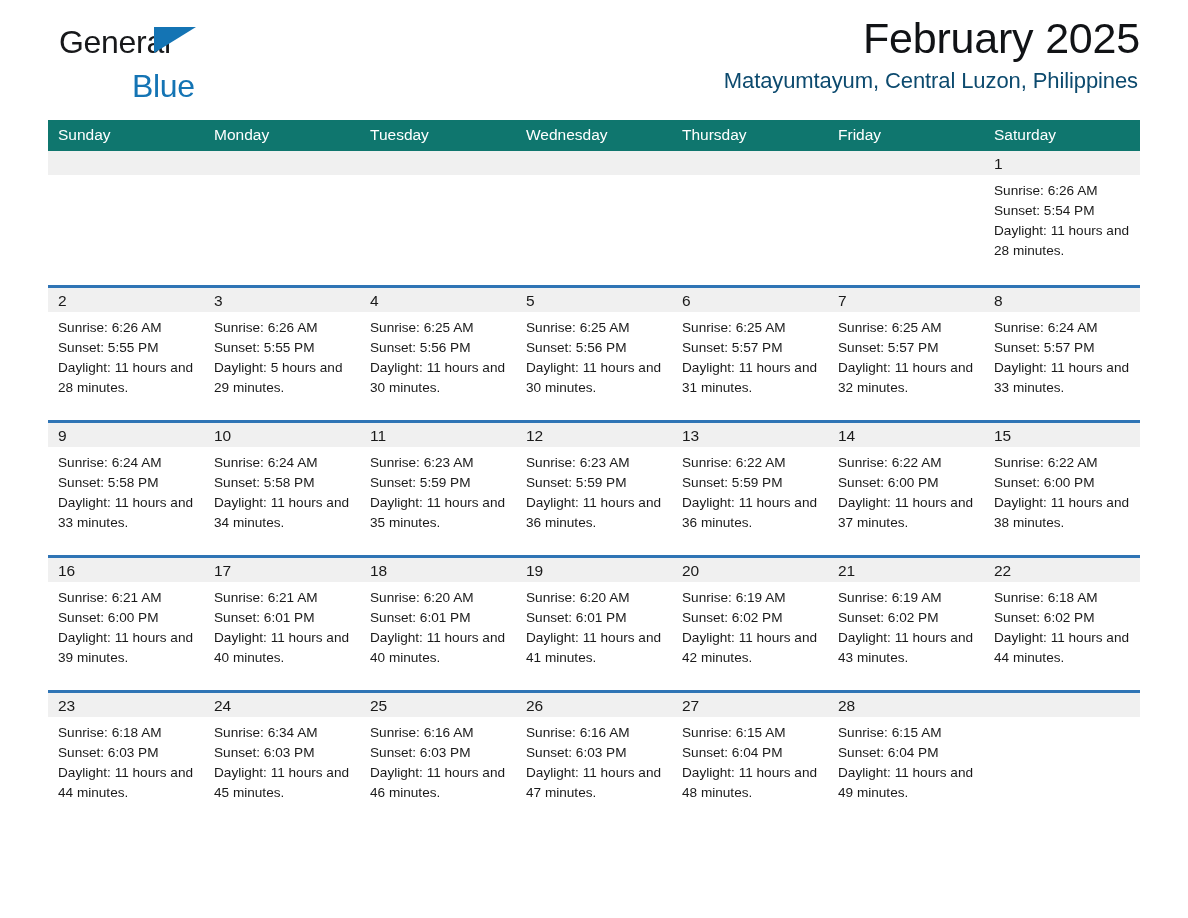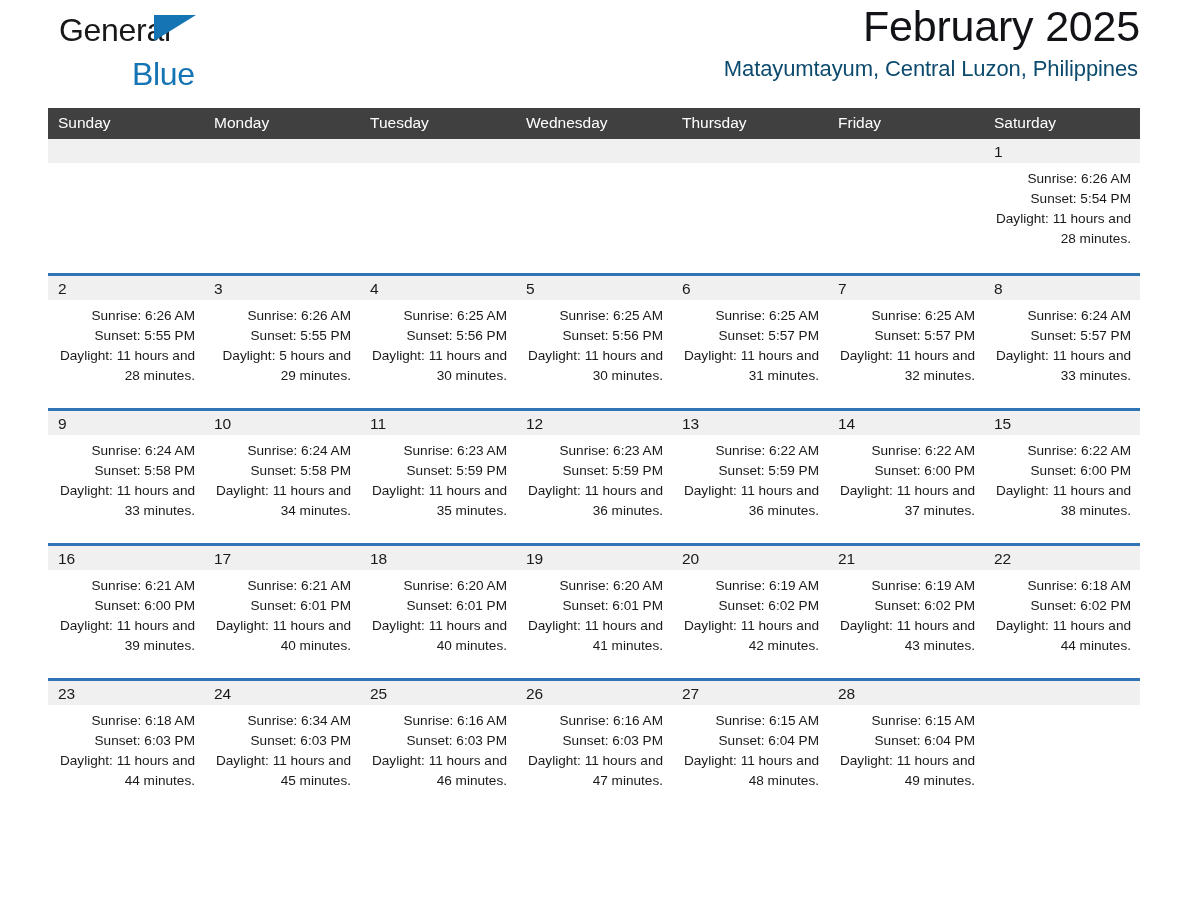--- a/index.html
+++ b/index.html
@@ -12,21 +12,21 @@
     width: 1188px;
     height: 918px;
     font-family: "Liberation Sans", sans-serif;
     color: #1a1a1a;
     overflow: hidden;
   }
   .page {
     position: relative;
     width: 1188px;
     height: 918px;
-    padding: 0 48px;
+    padding: 12px 48px;
   }
 
   
   .header {
     position: relative;
     height: 108px;
     display: flex;
     align-items: flex-start;
     justify-content: space-between;
   }
@@ -85,21 +85,21 @@
 
   
   .calendar {
     width: 1092px;
     border-collapse: collapse;
     table-layout: fixed;
   }
   .calendar col { width: 156px; }
 
   thead th {
-    background: #404040;
+    background: #0f766e;
     color: #ffffff;
     font-size: 15.5px;
     font-weight: normal;
     text-align: left;
     padding: 6px 0 7px 10px;
     height: 29px;
     vertical-align: middle;
   }
 
   tbody td {
@@ -122,21 +122,20 @@
     line-height: 21px;
   }
   .empty .daynum-strip {
     background: #f0f0f0;
   }
   .details {
     padding: 6px 9px 0 10px;
     font-size: 13.6px;
     line-height: 20px;
     color: #1a1a1a;
-    text-align: right;
   }
   .details div { white-space: nowrap; }
   .details .wrap { white-space: normal; }
 </style>
 </head>
 <body>
 
 <div class="page">
 
   <div class="header">

